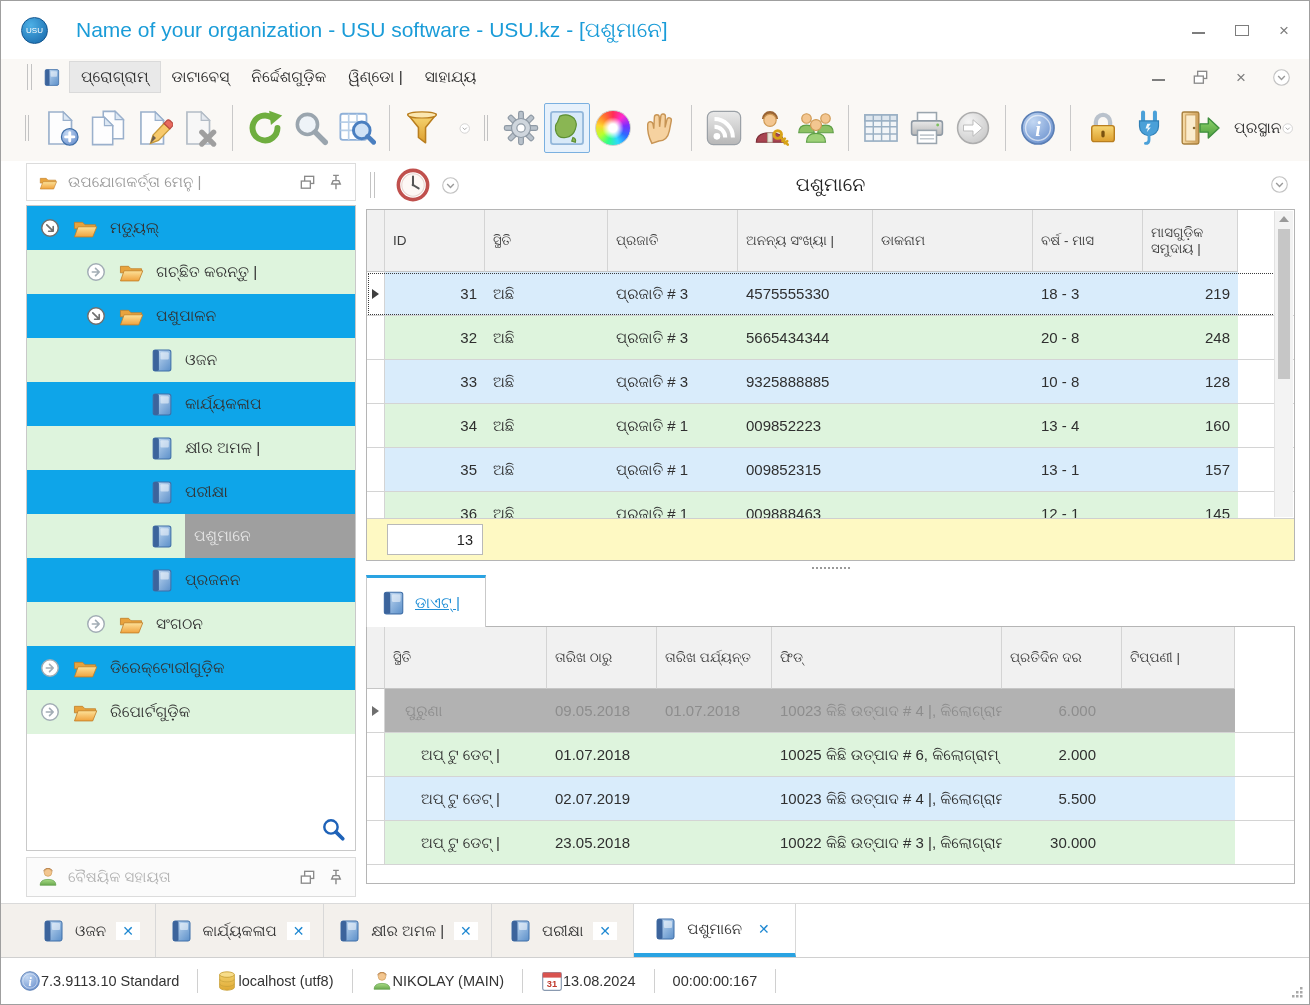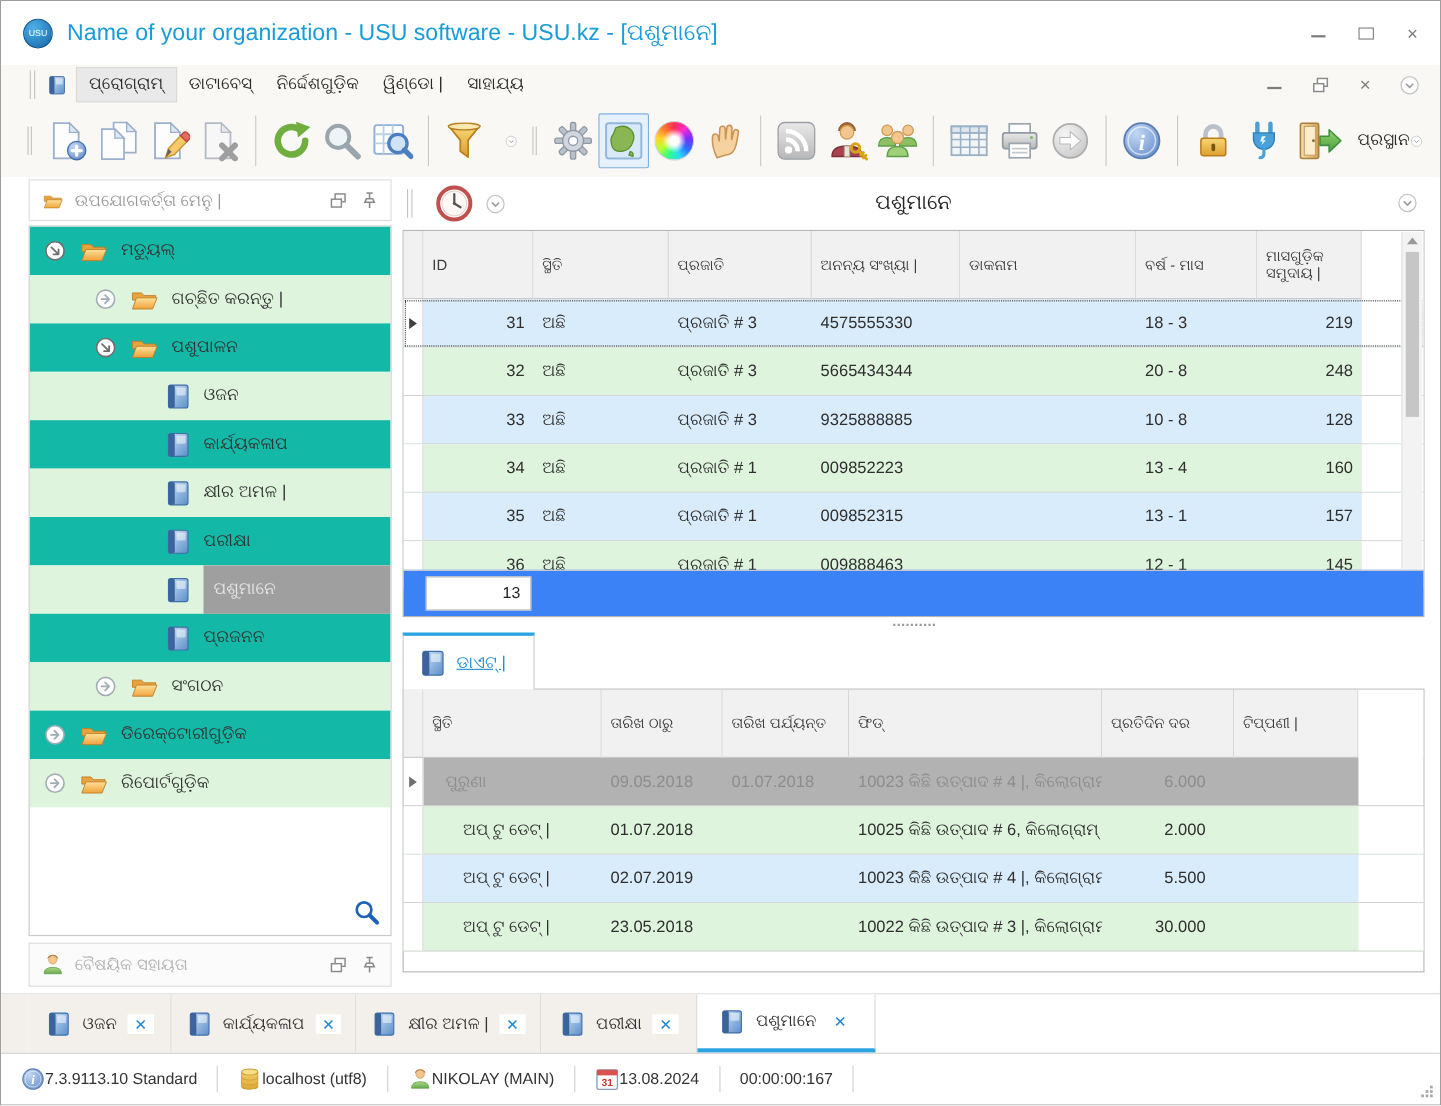--- a/index.html
+++ b/index.html
@@ -4,21 +4,21 @@
 <style>
   html,body{margin:0;padding:0;background:#fff;}
   *{box-sizing:border-box;}
   .win{position:relative;width:1310px;height:1005px;background:#fff;border:1px solid #9f9f9f;
        font-family:"Liberation Sans","DejaVu Sans",sans-serif;color:#2f2f2f;overflow:hidden;}
   svg{display:block;}
   
   .titlebar{position:absolute;top:0;left:0;right:0;height:58px;display:flex;align-items:center;padding:0 20px;background:#fff;}
   .logo{width:27px;height:27px;border-radius:50%;background:radial-gradient(circle at 35% 30%,#4db0e6,#1565a8);
         display:flex;align-items:center;justify-content:center;color:#fff;font-size:8px;font-weight:normal;flex:0 0 auto;border:1px solid #11558f;}
-  .title{color:#1a9cd8;font-size:21px;margin-left:13px;white-space:nowrap;}
+  .title{color:#1a9cd8;font-size:21px;margin-left:28px;white-space:nowrap;}
   .wctl{margin-left:auto;display:flex;align-items:center;gap:30px;color:#7d7d7d;}
   .gl-min{width:13px;border-bottom:2px solid #7d7d7d;height:8px;}
   .gl-max{width:14px;height:11px;border:1.5px solid #7d7d7d;}
   .gl-x{font-size:17px;line-height:1;color:#7d7d7d;}
   
   .menubar{position:absolute;top:58px;left:0;right:0;height:36px;display:flex;align-items:center;background:#faf8f5;padding-left:26px;}
   .vhandle{width:5px;height:26px;border-left:1px solid #c3c3c3;border-right:1px solid #c3c3c3;margin-right:10px;}
   .mitem{padding:6px 11px;font-size:15.5px;color:#2b2b2b;white-space:nowrap;}
   .mitem.hl{background:#e9e9e9;border:1px solid #dadada;}
   .mctl{margin-left:auto;display:flex;align-items:center;gap:26px;padding-right:18px;color:#8a8a8a;}
@@ -35,21 +35,21 @@
     border:1px solid #d0d0d0;}
   .exit-lab{font-size:15.5px;color:#2b2b2b;margin-left:6px;white-space:nowrap;}
   
   .workspace{position:absolute;top:160px;left:0;right:0;height:740px;background:#fff;}
   
   .sidebar{position:absolute;left:25px;top:2px;width:330px;bottom:4px;}
   .phead{height:38px;border:1px solid #dcdcdc;background:#fff;display:flex;align-items:center;gap:9px;padding:0 10px;color:#9a9a9a;font-size:15px;}
   .phead .sp{flex:1;}
   .treebox{position:absolute;top:42px;left:0;right:0;bottom:46px;border:1px solid #c9c9c9;background:#fff;overflow:hidden;}
   .trow{height:44px;display:flex;align-items:center;font-size:15.5px;color:#333;}
-  .rb{background:#14b8a6;} .rg{background:#def4dd;}
+  .rb{background:#0ea5e9;} .rg{background:#def4dd;}
   .ind0{padding-left:12px;} .ind1{padding-left:58px;} .ind2{padding-left:122px;}
   .trow .exp{width:22px;height:22px;margin-right:9px;flex:0 0 auto;}
   .trow .fol{width:30px;height:26px;margin-right:10px;flex:0 0 auto;}
   .trow .bk{width:25px;height:25px;margin-right:11px;flex:0 0 auto;}
   .trow .lab{white-space:nowrap;}
   .sel-lab{flex:1;align-self:stretch;display:flex;align-items:center;background:#9f9f9f;color:#e4e4e4;padding-left:9px;}
   .tree-search{position:absolute;right:9px;bottom:8px;width:26px;height:26px;}
   .supbar{position:absolute;left:0;right:0;bottom:0;height:40px;border:1px solid #dcdcdc;background:#fbfbfb;display:flex;align-items:center;gap:9px;padding:0 10px;color:#b3b3b3;font-size:15px;}
   .supbar .sp{flex:1;}
   
@@ -66,21 +66,21 @@
   .hrow{height:62px;}
   .brow{height:44px;border-bottom:1px solid #d4d4d4;}
   .c{padding:0 8px;display:flex;align-items:center;font-size:15px;color:#2f2f2f;overflow:hidden;white-space:nowrap;}
   .mk{background:#fff;border-right:1px solid #d4d4d4;display:flex;align-items:center;justify-content:center;padding:0;}
   .fillc{background:#fff;}
   .num{justify-content:flex-end;}
   .tri{width:0;height:0;border-left:7px solid #3f3f3f;border-top:5px solid transparent;border-bottom:5px solid transparent;}
   .rowsel{outline:1.5px dotted #3c3c3c;outline-offset:-2px;}
   .mb{background:#d9ecfb;} .mg{background:#def4dd;}
   .gray-row{background:#b2b2b2;} .gray-row .c{color:#8d8d8d;}
-  .gfoot{position:absolute;left:0;right:0;bottom:0;height:42px;background:#3b82f6;border-top:1px solid #cfcfcf;}
+  .gfoot{position:absolute;left:0;right:0;bottom:0;height:42px;background:#fef9c3;border-top:1px solid #cfcfcf;}
   .cntbox{position:absolute;left:20px;top:5px;width:96px;height:31px;background:#fff;border:1px solid #b9b9b9;display:flex;align-items:center;justify-content:flex-end;padding-right:9px;font-size:14.5px;color:#222;}
   .vsb{position:absolute;top:1px;right:1px;bottom:43px;width:19px;background:#f3f3f3;border-left:1px solid #e2e2e2;}
   .vsb .up{height:16px;display:flex;align-items:center;justify-content:center;}
   .uptri{width:0;height:0;border-bottom:6px solid #9a9a9a;border-left:5px solid transparent;border-right:5px solid transparent;}
   .thumb{position:absolute;top:18px;left:3px;right:3px;height:150px;background:#c6c6c6;}
   .splitter{height:14px;display:flex;align-items:center;justify-content:center;}
   .dots{width:38px;border-top:2px dotted #9a9a9a;}
   .dettab{width:120px;height:52px;background:#fff;border:1px solid #c9c9c9;border-top:3px solid #2aa3e2;border-bottom:none;display:flex;align-items:center;gap:9px;padding:0 13px;position:relative;z-index:2;margin-bottom:-1px;}
   .dettab .lab{color:#1f8ed6;font-size:15.5px;white-space:nowrap;text-decoration:underline;}
   

